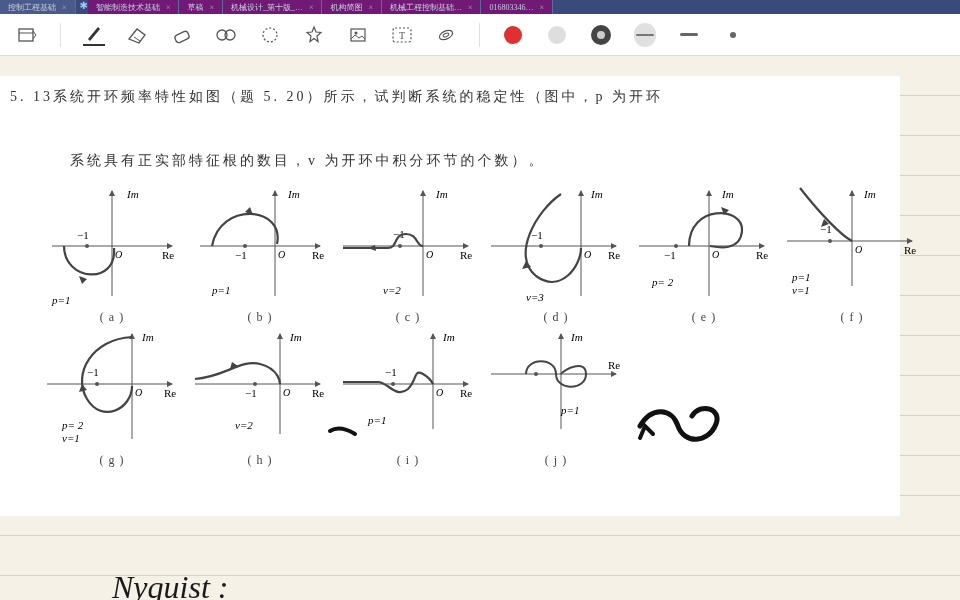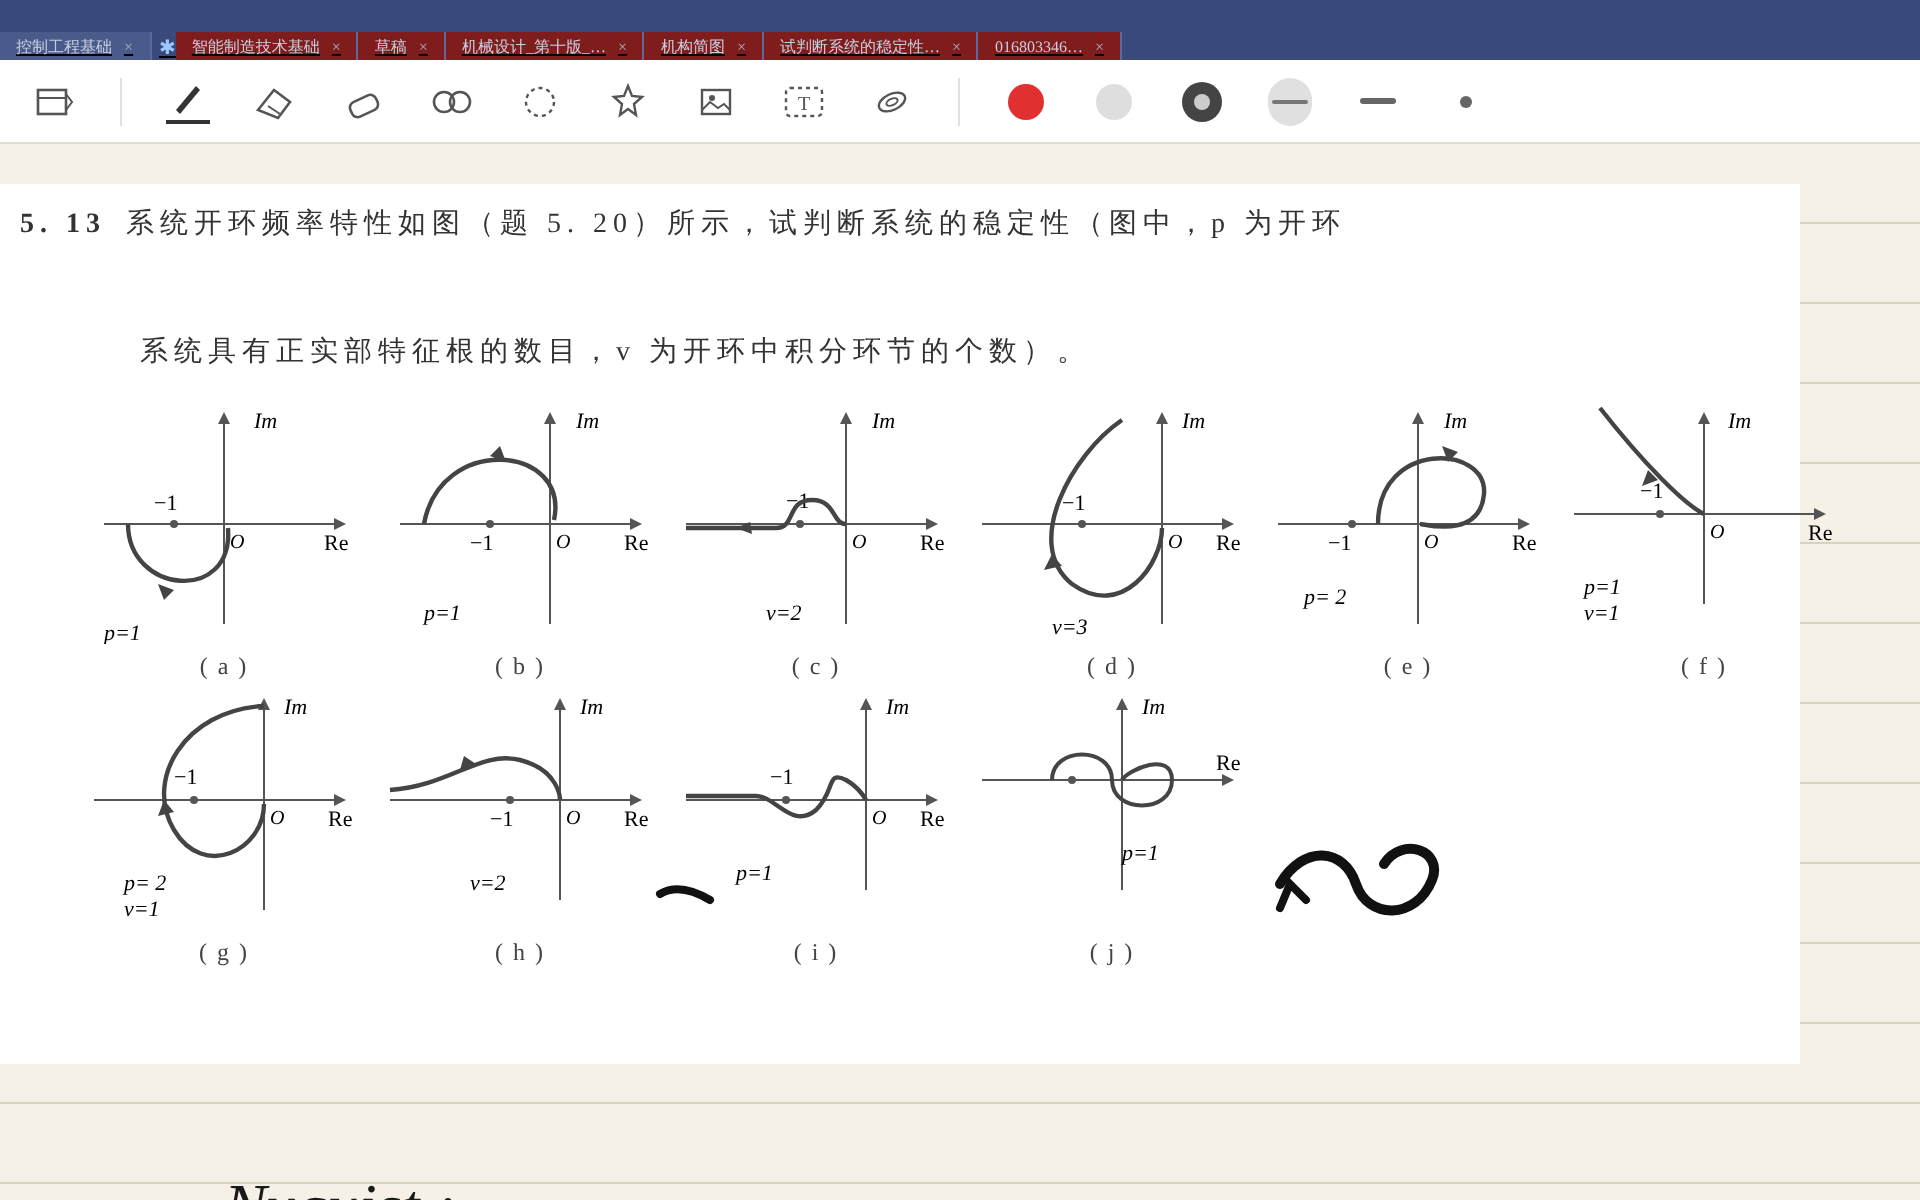--- a/index.html
+++ b/index.html
@@ -5,37 +5,36 @@
   * { box-sizing: border-box; margin: 0; padding: 0; }
   body {
     width: 960px;
     height: 600px;
     background: #f5f1e6;
     font-family: "Songti SC", "SimSun", serif;
     overflow: hidden;
     position: relative;
   }
   .tab-strip {
-    height: 30px;
+    height: 14px;
     background: #3a4a7a;
     display: flex;
-    align-items: flex-end;
+    align-items: flex-start;
     overflow: hidden;
-    text-decoration: underline;
   }
   .tab {
     height: 14px;
     padding: 0 8px;
     color: #c8d0e0;
     font-size: 8px;
     display: flex;
     align-items: center;
     white-space: nowrap;
     border-right: 1px solid #5a6a9a;
-    background: #7f1d1d;
+    background: #701a75;
    }
   .tab.active { background: #4a5a8a; }
   .tab-close { margin-left: 6px; font-size: 8px; color: #aab; }
   .bt-icon { color: #9ac8ff; font-size: 10px; margin-left: 4px; }
   .toolbar {
     height: 42px;
     background: #ffffff;
     display: flex;
     align-items: center;
     padding: 0 16px;
@@ -91,21 +90,21 @@
     padding: 8px 14px 8px 6px;
     font-size: 14px;
     color: #333;
   }
   .problem-text {
     line-height: 1.9;
     letter-spacing: 3px;
     padding-left: 4px;
     font-family: "SimSun", serif;
   }
-  .problem-num { font-weight: bold; margin-right: 10px; }
+  .problem-num { font-weight: normal; }
   .indent2 { padding-left: 60px; display: block; margin-top: 37px; }
   .figs {
     display: grid;
     grid-template-columns: repeat(6, 1fr);
     gap: 4px 8px;
     margin-top: 12px;
     padding: 0 24px 0 36px;
   }
   .fig {
     display: flex;
@@ -164,21 +163,21 @@
   </div>
   <div class="tab">
     <span>机械设计_第十版_…</span>
     <span class="tab-close">×</span>
   </div>
   <div class="tab">
     <span>机构简图</span>
     <span class="tab-close">×</span>
   </div>
   <div class="tab">
-    <span>试判断系统的稳定性…</span>
+    <span>机械工程控制基础…</span>
     <span class="tab-close">×</span>
   </div>
   <div class="tab">
     <span>016803346…</span>
     <span class="tab-close">×</span>
   </div>
 </div>
 
 <div class="toolbar">
   <div class="tool">

